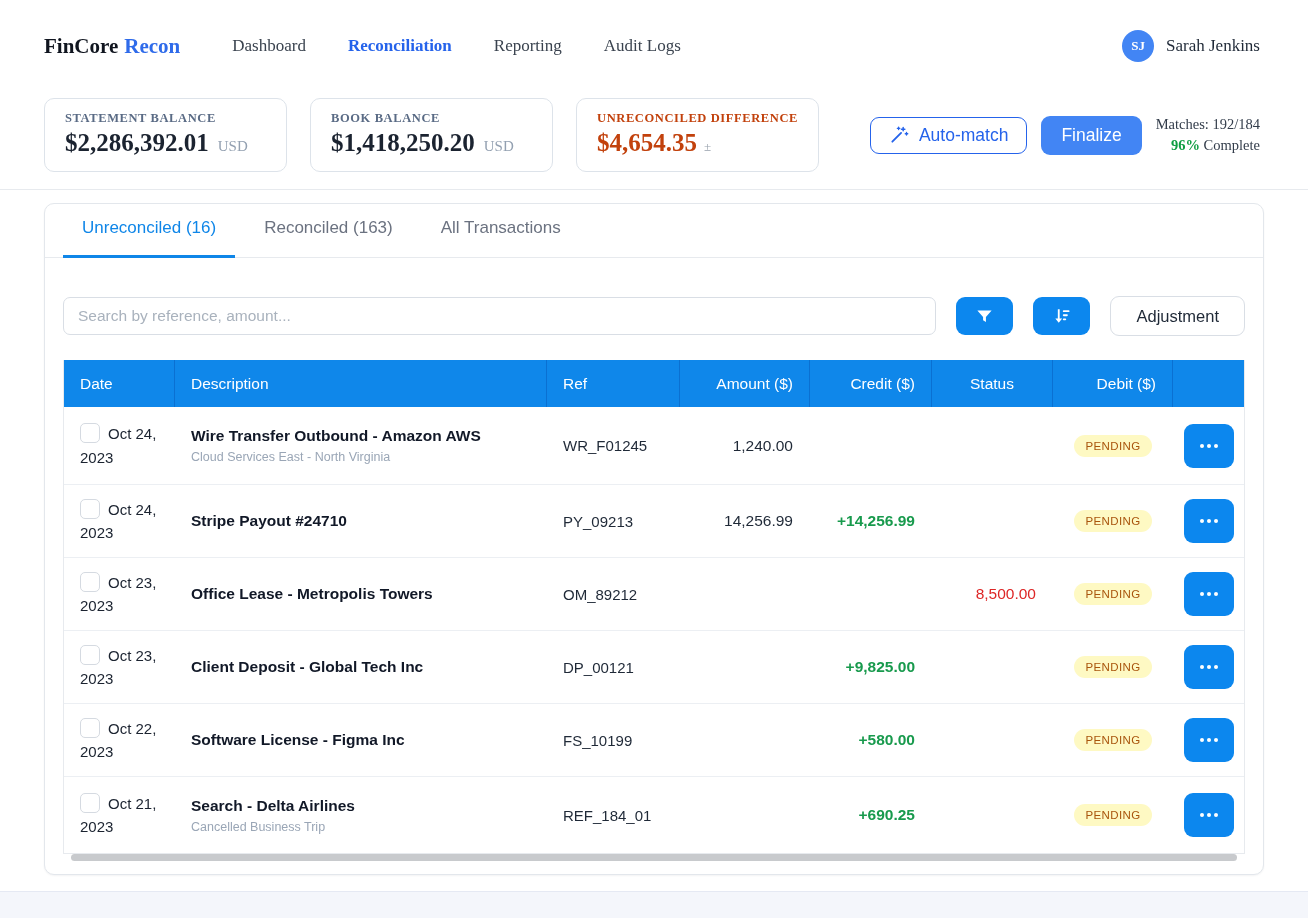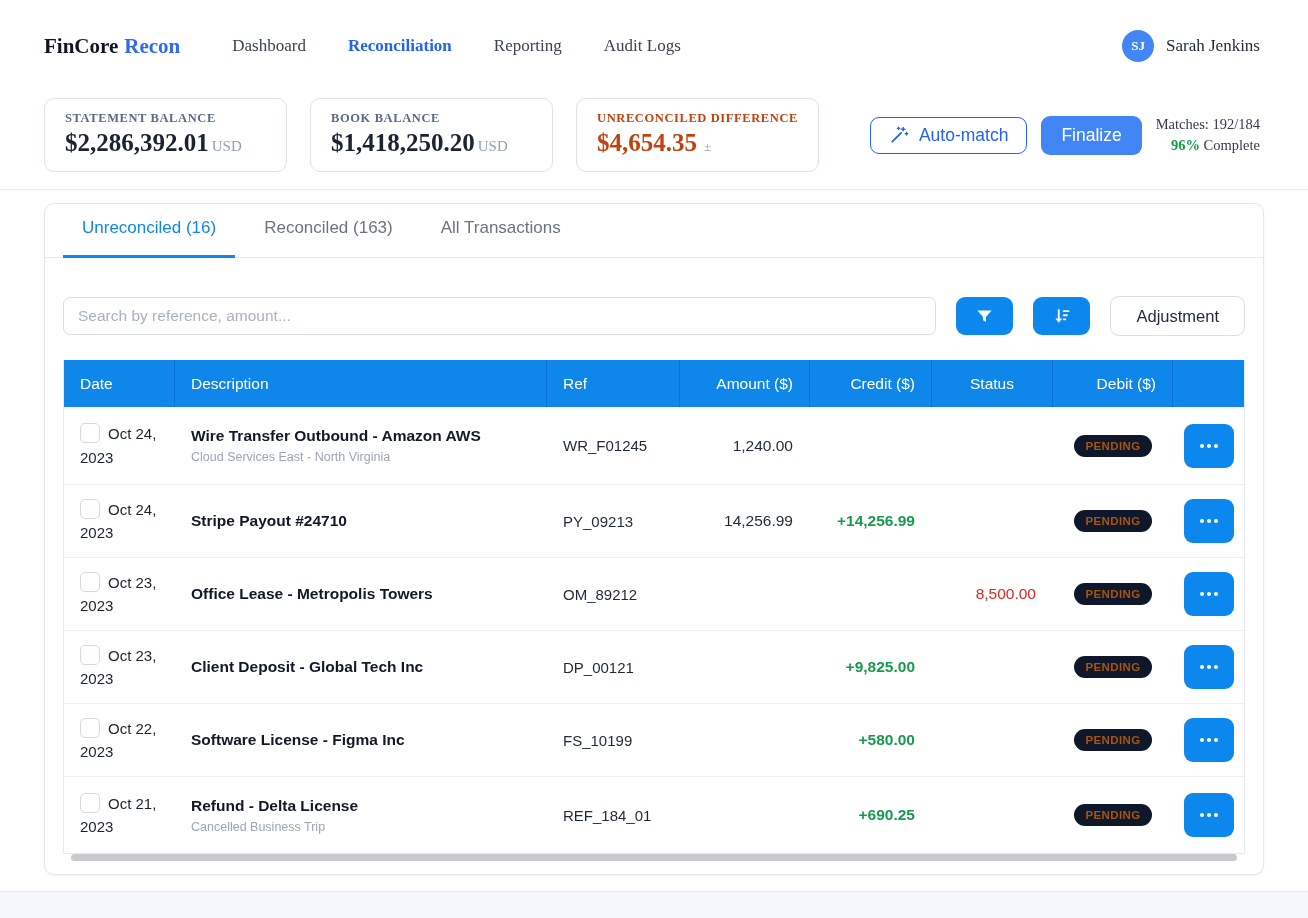--- a/index.html
+++ b/index.html
@@ -26,21 +26,21 @@
             display:flex; align-items:center; justify-content:center;
             font-family:"Liberation Serif", serif; font-size:13px; font-weight:bold; }
 
   
   .stats { display:flex; align-items:center; padding:6px 48px 0 44px; gap:23px; }
   .stat-card { border:1px solid #dde3ea; border-radius:10px; padding:12px 20px 14px; width:243px;
                font-family:"Liberation Serif", serif; background:#fff; }
   .stat-label { font-size:12.5px; font-weight:bold; letter-spacing:.6px; color:#5a6b85; }
   .stat-value-line { margin-top:3px; white-space:nowrap; }
   .stat-value { font-size:25px; font-weight:bold; color:#1b2330; }
-  .stat-cur { font-size:15px; color:#93a0b1; margin-left:3px;text-align:center; }
+  .stat-cur { font-size:15px; color:#93a0b1; margin-left:9px;text-align:center; }
   .stat-card.danger .stat-label, .stat-card.danger .stat-value { color:#c2410c; }
   .pm { font-size:13px; color:#99a2ad; margin-left:7px; }
 
   .stats-actions { margin-left:auto; display:flex; align-items:center; gap:14px; }
   .btn-automatch { display:flex; align-items:center; gap:10px; border:1.5px solid #2563eb; color:#2563eb;
                    background:#fff; border-radius:9px; padding:7px 18px; font-size:17.5px;
                    font-family:"Liberation Sans", sans-serif; cursor:pointer; }
   .btn-finalize { background:#4285f4; color:#fff; border:none; border-radius:9px; padding:9px 20px;
                   font-size:17.5px; font-family:"Liberation Sans", sans-serif; cursor:pointer; }
   .matches { font-family:"Liberation Serif", serif; font-size:14.5px; color:#323c4a; text-align:right; line-height:1.45; }
@@ -83,21 +83,21 @@
   .datecell { font-size:15px; color:#1b2330; line-height:1.55; width:96px; }
   .checkbox { display:inline-block; width:20px; height:20px; border:1.5px solid #d5dae1; border-radius:5px;
               vertical-align:-4px; margin-right:8px; background:#fff; cursor:pointer; }
   .desc-title { font-size:15.5px; font-weight:bold; color:#111827; }
   .desc-sub { font-size:12.5px; color:#9aa6b6; margin-top:5px; }
   .refcell { font-size:15px; color:#1f2937; }
   .numcell { text-align:right; padding-right:17px; font-size:15.5px; color:#1f2937; }
   .creditcell { color:#189a4d; font-weight:bold; }
   .debitcell { color:#dd2626; font-weight:500; }
   .statuscell { display:flex; justify-content:center; }
-  .badge { background:#0f172a; color:#a9550d; font-size:11.5px; font-weight:bold; letter-spacing:.4px;
+  .badge { background:#fef9c3; color:#a9550d; font-size:11.5px; font-weight:normal; letter-spacing:.4px;
            padding:5px 11px; border-radius:11px; white-space:nowrap; }
   .actioncell { display:flex; justify-content:center; }
   .more-btn { width:50px; height:44px; background:#0c87ee; border:none; border-radius:9px;
               display:flex; align-items:center; justify-content:center; gap:3px; cursor:pointer; }
   .more-btn .dot { width:4px; height:4px; border-radius:50%; background:#fff; }
 
   .hscroll { height:7px; background:#c8cacd; border-radius:4px; margin:0 8px; cursor:pointer; }
 
   .footer-band { position:absolute; left:0; right:0; bottom:0; height:27px;
                  background:#f4f6fb; border-top:1px solid #e5e9f3; }
@@ -348,21 +348,21 @@
     </div>
   </div>
 
   <div class="row">
     <div class="cell">
       <div class="datecell">
         <span class="checkbox"></span><span>Oct 21, 2023</span>
       </div>
     </div>
     <div class="cell">
-      <div class="desc-title">Refund - Delta License</div>
+      <div class="desc-title">Search - Delta Airlines</div>
       <div class="desc-sub">Cancelled Business Trip</div>
     </div>
     <div class="cell refcell">REF_184_01</div>
     <div class="numcell"></div>
     <div class="numcell creditcell">+690.25</div>
     <div class="numcell debitcell"></div>
     <div class="statuscell">
       <span class="badge">PENDING</span>
     </div>
     <div class="actioncell">

